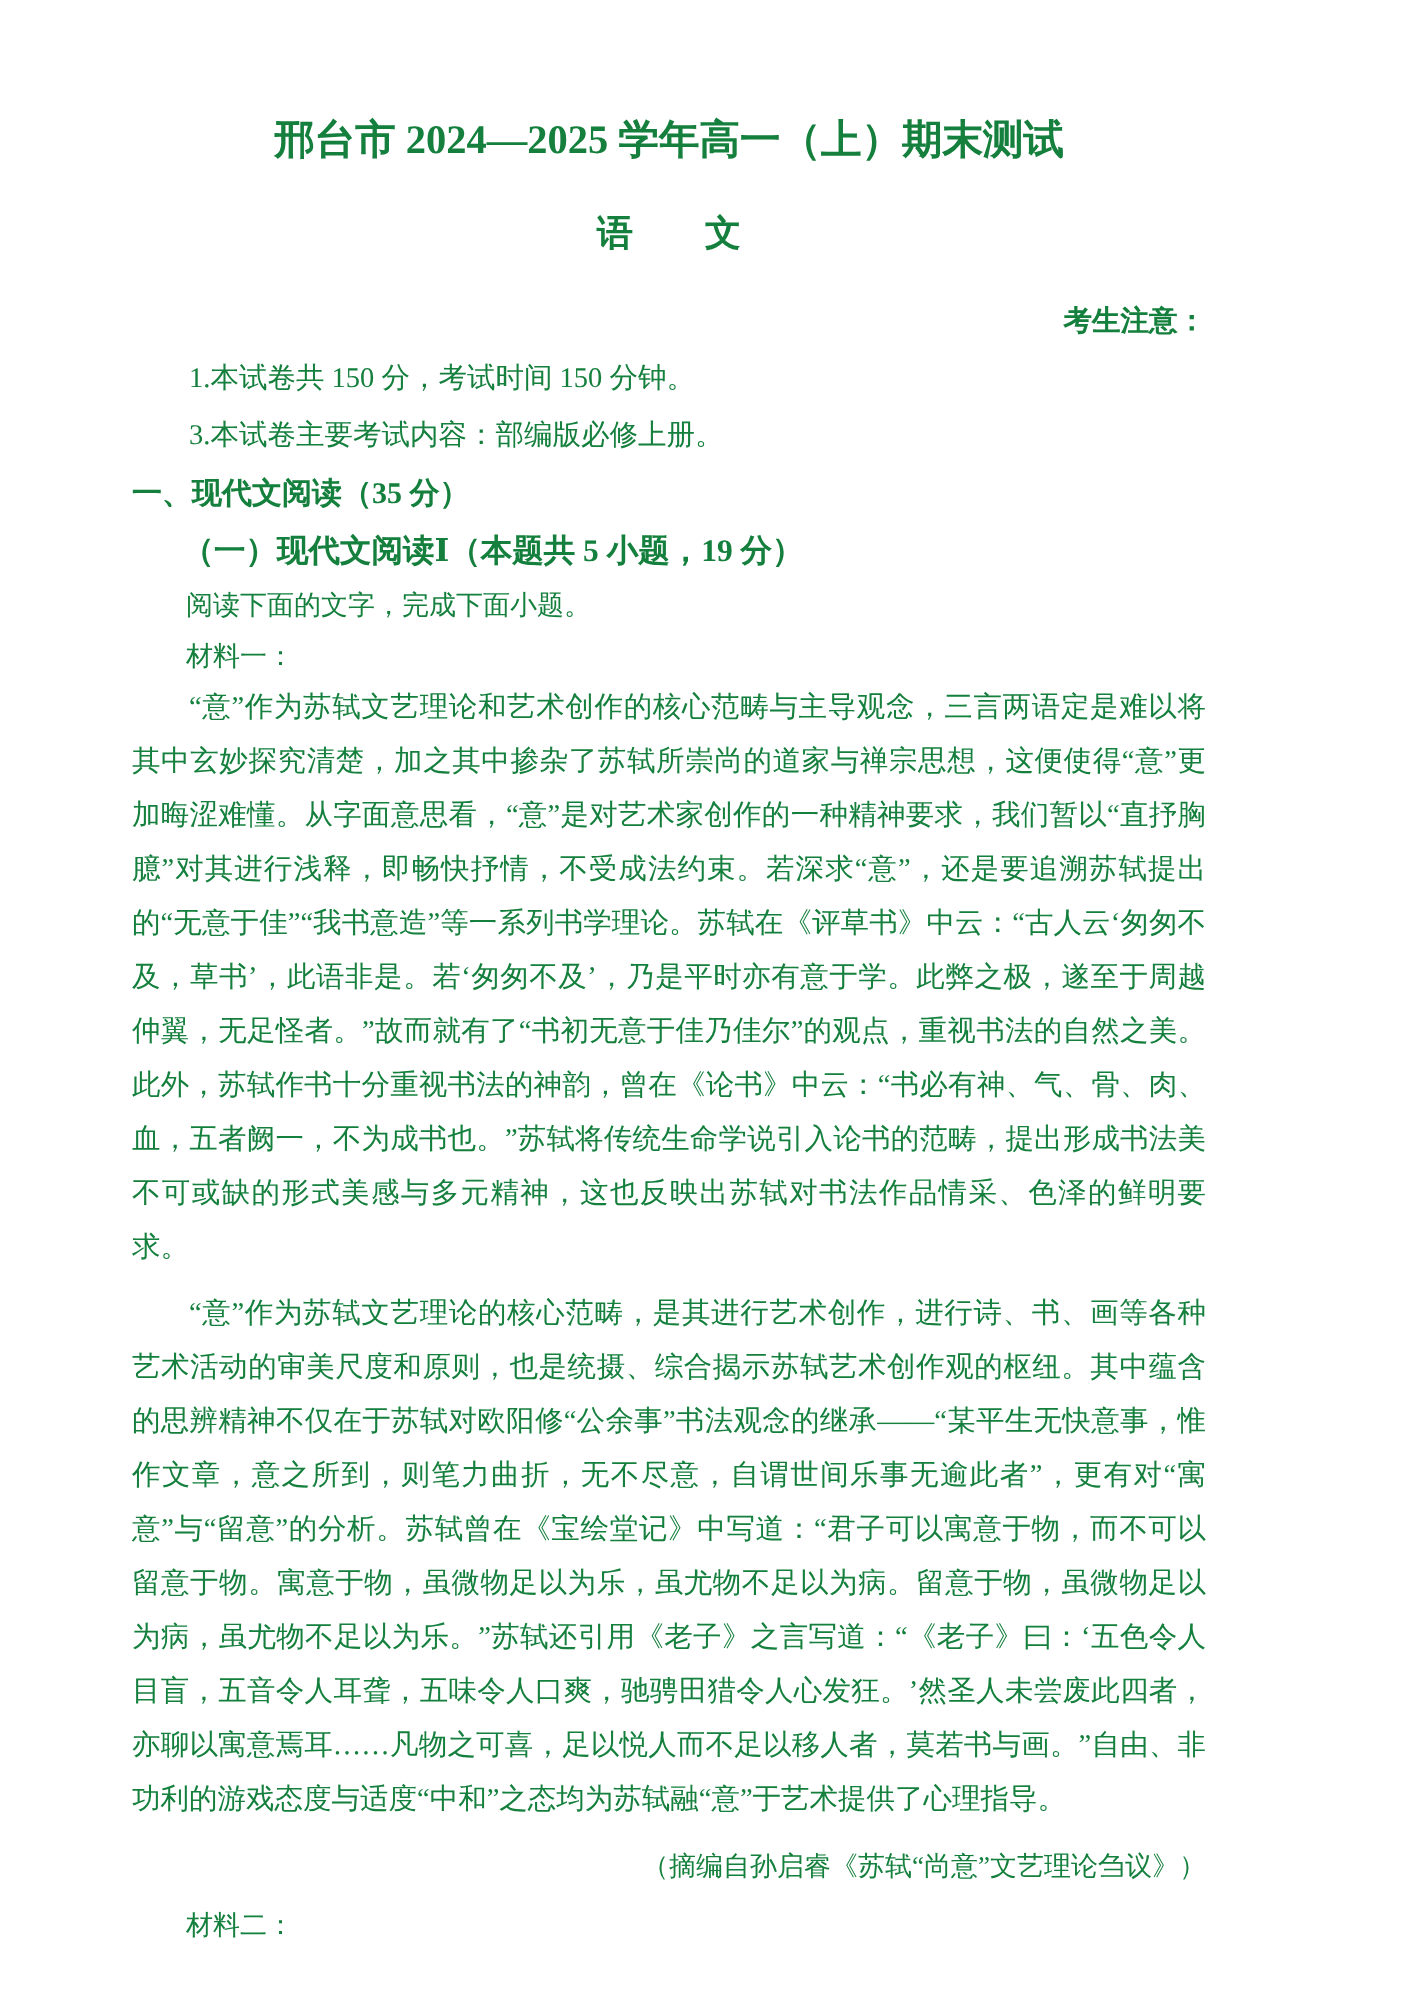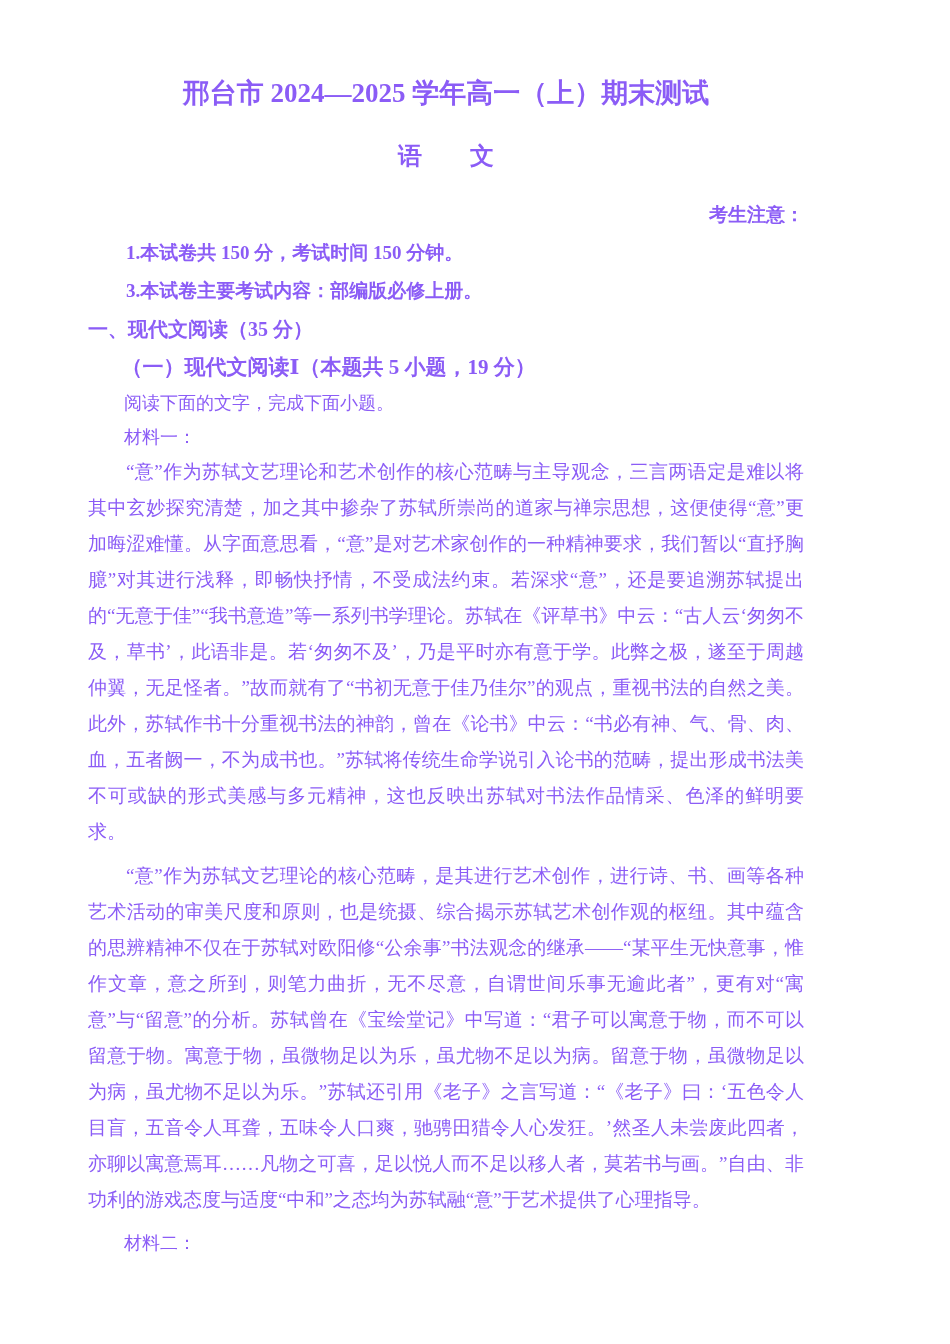--- a/index.html
+++ b/index.html
@@ -1,21 +1,21 @@
 <!DOCTYPE html>
 <html><head>
 <meta charset="utf-8">
 <style>
   html, body { margin: 0; padding: 0; background: #ffffff; }
   .page {
     position: relative;
     width: 884px;
     height: 1344px;
     background: #ffffff;
-    color: #8b5cf6;
+    color: #15803d;
     font-family: "Liberation Serif", "DejaVu Serif", serif;
     overflow: hidden;
     box-sizing: border-box;
   }
   .content {
     padding: 76px 80px 0 88px;
   }
   .title {
     text-align: center;
     font-size: 27px;
@@ -31,21 +31,21 @@
     margin: 0 0 20px 0;
   }
   .notice-heading {
     font-size: 19px;
     font-weight: bold;
     line-height: 38px;
     text-align: right;
   }
   .notice-item {
     font-size: 19px;
-    font-weight: bold;
+    font-weight: normal;
     line-height: 38px;
     text-indent: 2em;
   }
   .sec-heading {
     font-size: 20px;
     font-weight: bold;
     line-height: 38px;
   }
   .sec-subheading {
     font-size: 21px;
@@ -90,17 +90,18 @@
     <div class="notice-item">1.本试卷共 150 分，考试时间 150 分钟。</div>
     <div class="notice-item">3.本试卷主要考试内容：部编版必修上册。</div>
 
     <div class="sec-heading">一、现代文阅读（35 分）</div>
     <div class="sec-subheading">（一）现代文阅读Ⅰ（本题共 5 小题，19 分）</div>
     <div class="instruction">阅读下面的文字，完成下面小题。</div>
 
     <div class="material-label">材料一：</div>
     <p class="body-para">“意”作为苏轼文艺理论和艺术创作的核心范畴与主导观念，三言两语定是难以将其中玄妙探究清楚，加之其中掺杂了苏轼所崇尚的道家与禅宗思想，这便使得“意”更加晦涩难懂。从字面意思看，“意”是对艺术家创作的一种精神要求，我们暂以“直抒胸臆”对其进行浅释，即畅快抒情，不受成法约束。若深求“意”，还是要追溯苏轼提出的“无意于佳”“我书意造”等一系列书学理论。苏轼在《评草书》中云：“古人云‘匆匆不及，草书’，此语非是。若‘匆匆不及’，乃是平时亦有意于学。此弊之极，遂至于周越仲翼，无足怪者。”故而就有了“书初无意于佳乃佳尔”的观点，重视书法的自然之美。此外，苏轼作书十分重视书法的神韵，曾在《论书》中云：“书必有神、气、骨、肉、血，五者阙一，不为成书也。”苏轼将传统生命学说引入论书的范畴，提出形成书法美不可或缺的形式美感与多元精神，这也反映出苏轼对书法作品情采、色泽的鲜明要求。</p>
     <p class="body-para">“意”作为苏轼文艺理论的核心范畴，是其进行艺术创作，进行诗、书、画等各种艺术活动的审美尺度和原则，也是统摄、综合揭示苏轼艺术创作观的枢纽。其中蕴含的思辨精神不仅在于苏轼对欧阳修“公余事”书法观念的继承——“某平生无快意事，惟作文章，意之所到，则笔力曲折，无不尽意，自谓世间乐事无逾此者”，更有对“寓意”与“留意”的分析。苏轼曾在《宝绘堂记》中写道：“君子可以寓意于物，而不可以留意于物。寓意于物，虽微物足以为乐，虽尤物不足以为病。留意于物，虽微物足以为病，虽尤物不足以为乐。”苏轼还引用《老子》之言写道：“《老子》曰：‘五色令人目盲，五音令人耳聋，五味令人口爽，驰骋田猎令人心发狂。’然圣人未尝废此四者，亦聊以寓意焉耳……凡物之可喜，足以悦人而不足以移人者，莫若书与画。”自由、非功利的游戏态度与适度“中和”之态均为苏轼融“意”于艺术提供了心理指导。</p>
+    <div class="attribution">（摘编自孙启睿《苏轼“尚意”文艺理论刍议》）</div>
 
     <div class="material-label">材料二：</div>
 
   </div>
 </div>
 
 </body></html>

